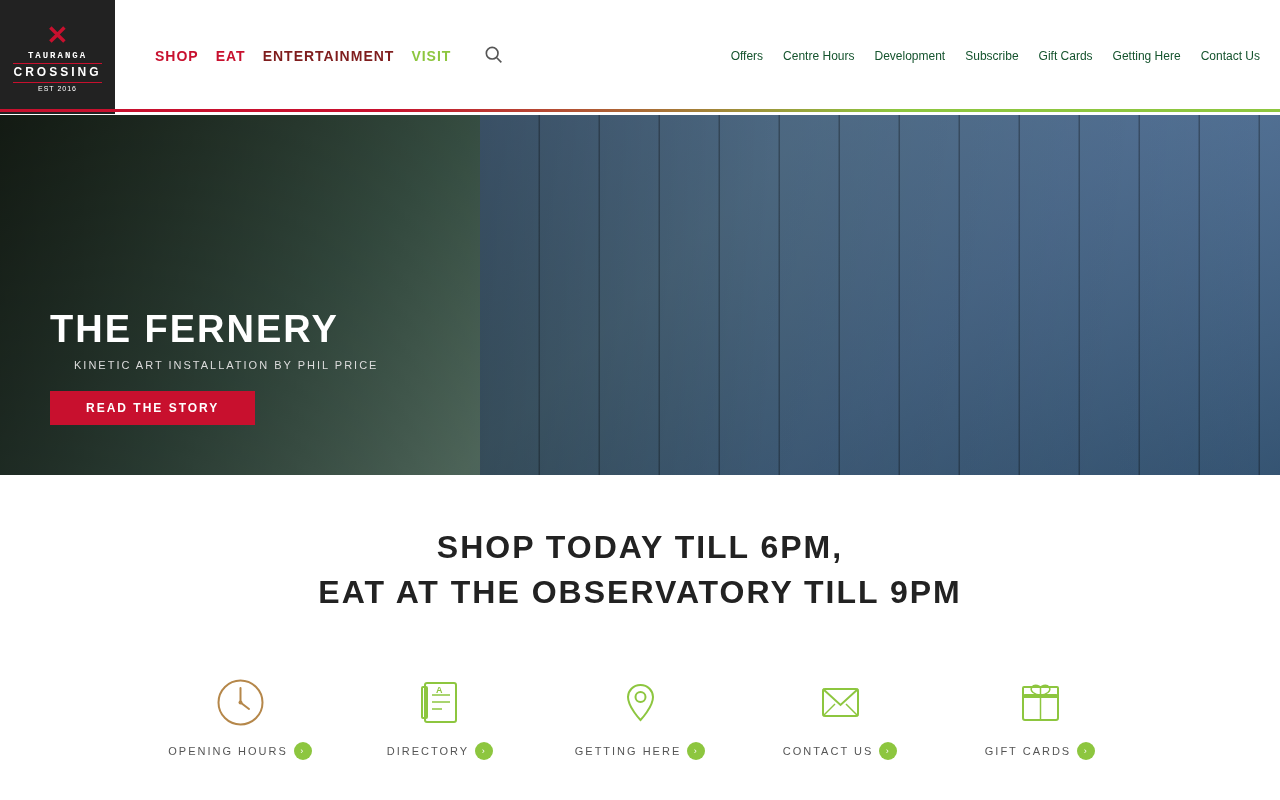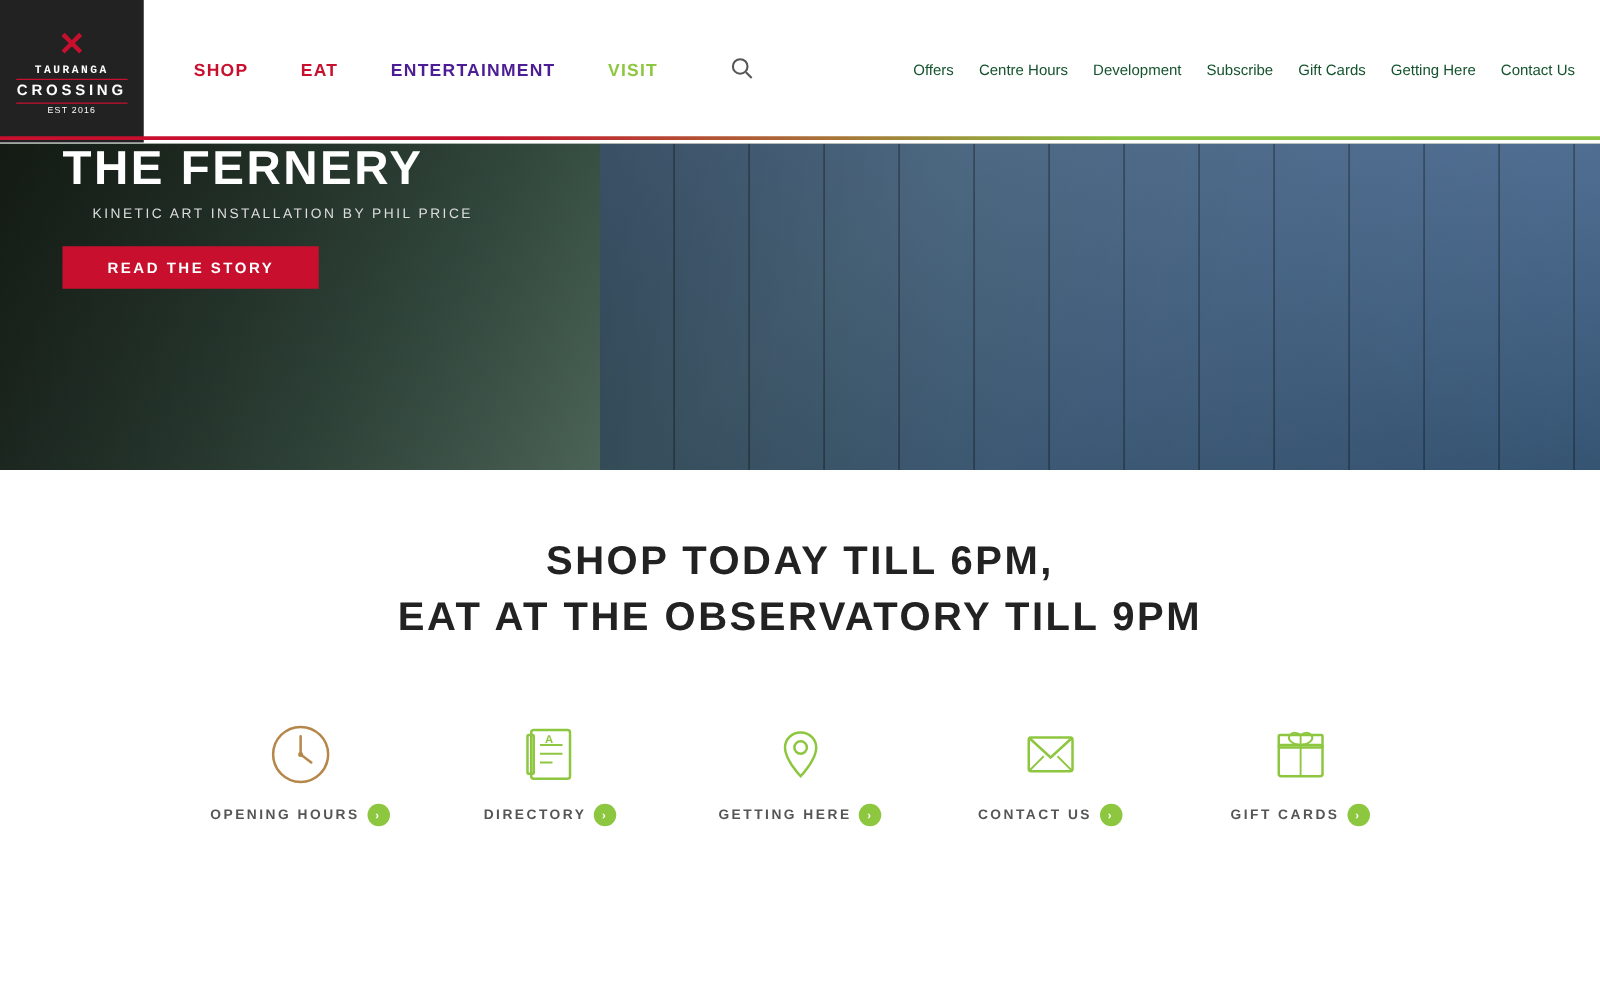--- a/index.html
+++ b/index.html
@@ -62,32 +62,32 @@
     }
     .logo-text-bottom {
       font-size: 7px;
       letter-spacing: 1px;
       color: #fff;
     }
 
     .nav-main {
       display: flex;
       align-items: center;
-      gap: 42px;
+      gap: 17px;
       padding-left: 40px;
     }
     .nav-main a {
       text-decoration: none;
       font-size: 14px;
       font-weight: bold;
       letter-spacing: 1px;
     }
     .nav-shop { color: #c8102e; }
     .nav-eat { color: #c8102e; }
-    .nav-entertainment { color: #4c1d95; }
+    .nav-entertainment { color: #7f1d1d; }
     .nav-visit { color: #8dc63f; }
 
     .search-icon-wrap {
       margin-left: 15px;
       cursor: pointer;
     }
     .search-icon-wrap svg {
       width: 20px;
       height: 20px;
       stroke: #555;
@@ -104,27 +104,27 @@
     }
     .nav-secondary a {
       text-decoration: none;
       font-size: 12px;
       color: #14532d;
     }
 
     
     .hero {
       width: 1280px;
-      height: 261px;
+      height: 360px;
       background: linear-gradient(to right, rgba(0,0,0,0.6) 0%, rgba(0,0,0,0.2) 50%, rgba(0,0,0,0.1) 100%),
                   #3a4a3a;
       position: relative;
       overflow: hidden;
       display: flex;
-      align-items: flex-start;
+      align-items: flex-end;
     }
     
     .hero-bg {
       position: absolute;
       top: 0; left: 0; right: 0; bottom: 0;
       background:
         linear-gradient(135deg, #2a3a2a 0%, #4a6a5a 30%, #6a8a7a 50%, #5a7a8a 70%, #3a5a6a 100%);
     }
     
     .hero-glass {
@@ -220,21 +220,21 @@
       width: 55px;
       height: 55px;
       margin-bottom: 12px;
     }
     .icon-link-icon svg {
       width: 55px;
       height: 55px;
     }
     .icon-link-label {
       font-size: 11px;
-      font-weight: bold;
+      font-weight: normal;
       letter-spacing: 2px;
       color: #555;
       text-transform: uppercase;
       display: flex;
       align-items: center;
       gap: 6px;
       text-align: center;
     }
     .arrow-circle {
       display: inline-flex;

